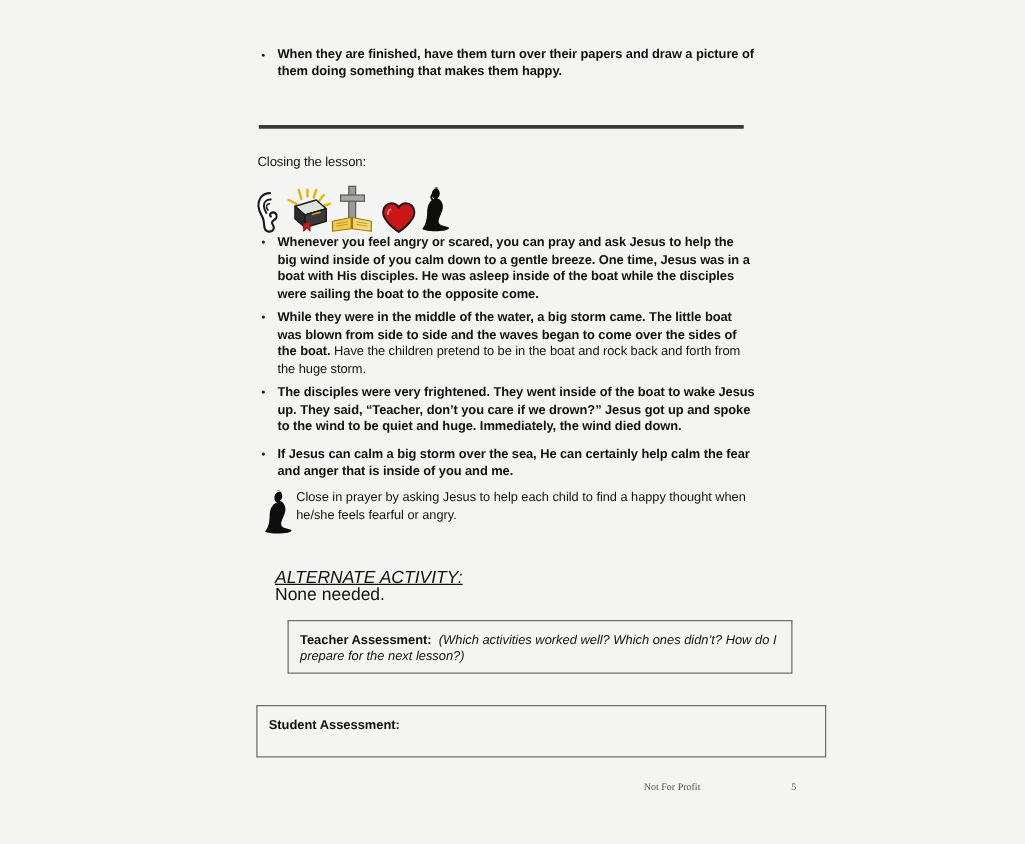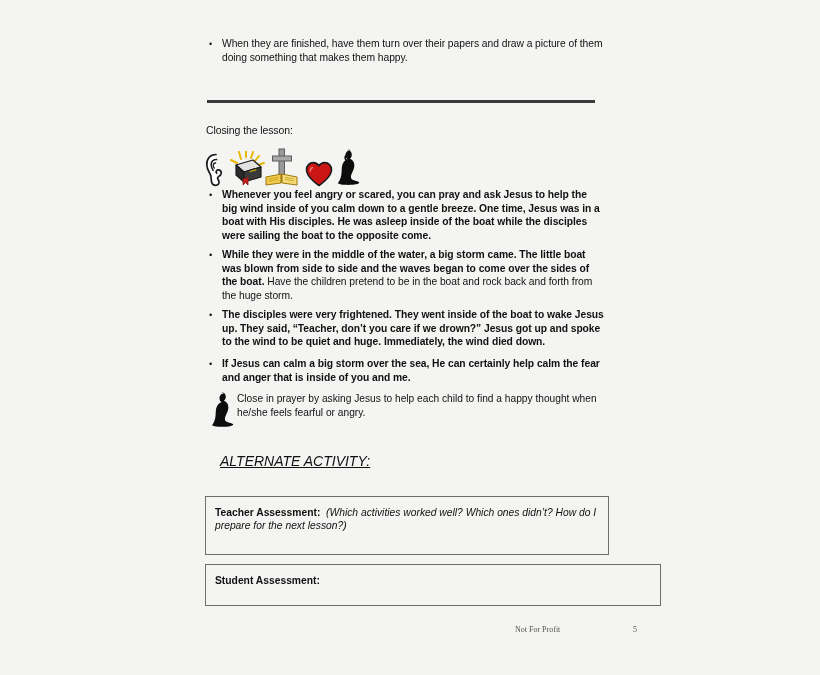--- a/index.html
+++ b/index.html
@@ -48,21 +48,21 @@
   .reg  { font-weight: normal; }
 
   
   #intro-bullet {
     position: absolute;
     left: 206px;
     top: 37px;
     width: 402px;
   }
   #intro-bullet .bullet-text {
-    font-weight: normal;
+    font-weight: bold;
     font-size: 10.3px;
     line-height: 14.4px;
   }
   #intro-bullet .bullet-dot {
     font-size: 9px;
     line-height: 14.4px;
   }
 
   
   #divider {
@@ -147,21 +147,22 @@
     position: absolute;
     left: 205px;
     box-sizing: border-box;
     border: 1px solid #6e6e6e;
     background: #f4f4f3;
     padding: 9px 9px 0 9px;
   }
   #teacher-box {
     top: 496px;
     width: 404px;
-    height: 59px;
+    height: 43px;
+    margin-left: 25px;
   }
   #student-box {
     top: 564px;
     width: 456px;
     height: 42px;
   }
   .assess-text {
     font-size: 10.3px;
     line-height: 13.4px;
   }
@@ -286,20 +287,21 @@
     <span class="pray-float">
       <svg viewBox="0 0 26 36" width="26" height="36">
         <path d="M13.5 1.2c-3 0-5 2.2-5 5 0 1.8.8 3.2 2 4-1.6.6-2.6 1.2-3.6 2.5-1.6 2-2.1 4.8-2.2 8.2-.1 3.4-.5 6.2-1.6 8.8-.6 1.5-1.4 2.6-2.1 3.5 1.2.8 3.5 1.3 6.4 1.5 4.2.3 8.6.1 11.6-.5 2.2-.5 3.3-1.1 3.2-1.8-.1-.7-1.3-1.1-3-1.5-2.4-.5-4-1-4.8-2.2-.6-.9-.6-2.2-.2-3.6.8-2.8 2.5-5 3-8.2.4-2.4-.1-4.6-1.4-6.2-.8-1-1.8-1.6-2.9-1.9 1.2-.9 1.9-2.3 1.9-4 0-2.8-2-5-5-5z" fill="#0d0d0d"></path>
       </svg>
     </span>
     <span class="pray-text">Close in prayer by asking Jesus to help each child to find a happy thought when he/she feels fearful or angry.</span>
   </div>
 
   <div id="alt-activity">
     <span id="alt-title">ALTERNATE ACTIVITY:</span>
+    <span id="alt-body">None needed.</span>
   </div>
 
   <div id="teacher-box" class="assess-box">
     <div class="assess-text">
       <span class="assess-label">Teacher Assessment:</span><span>&nbsp; </span><span class="assess-hint">(Which activities worked well? Which ones didn’t? How do I prepare for the next lesson?)</span>
     </div>
   </div>
 
   <div id="student-box" class="assess-box">
     <div class="assess-text">

